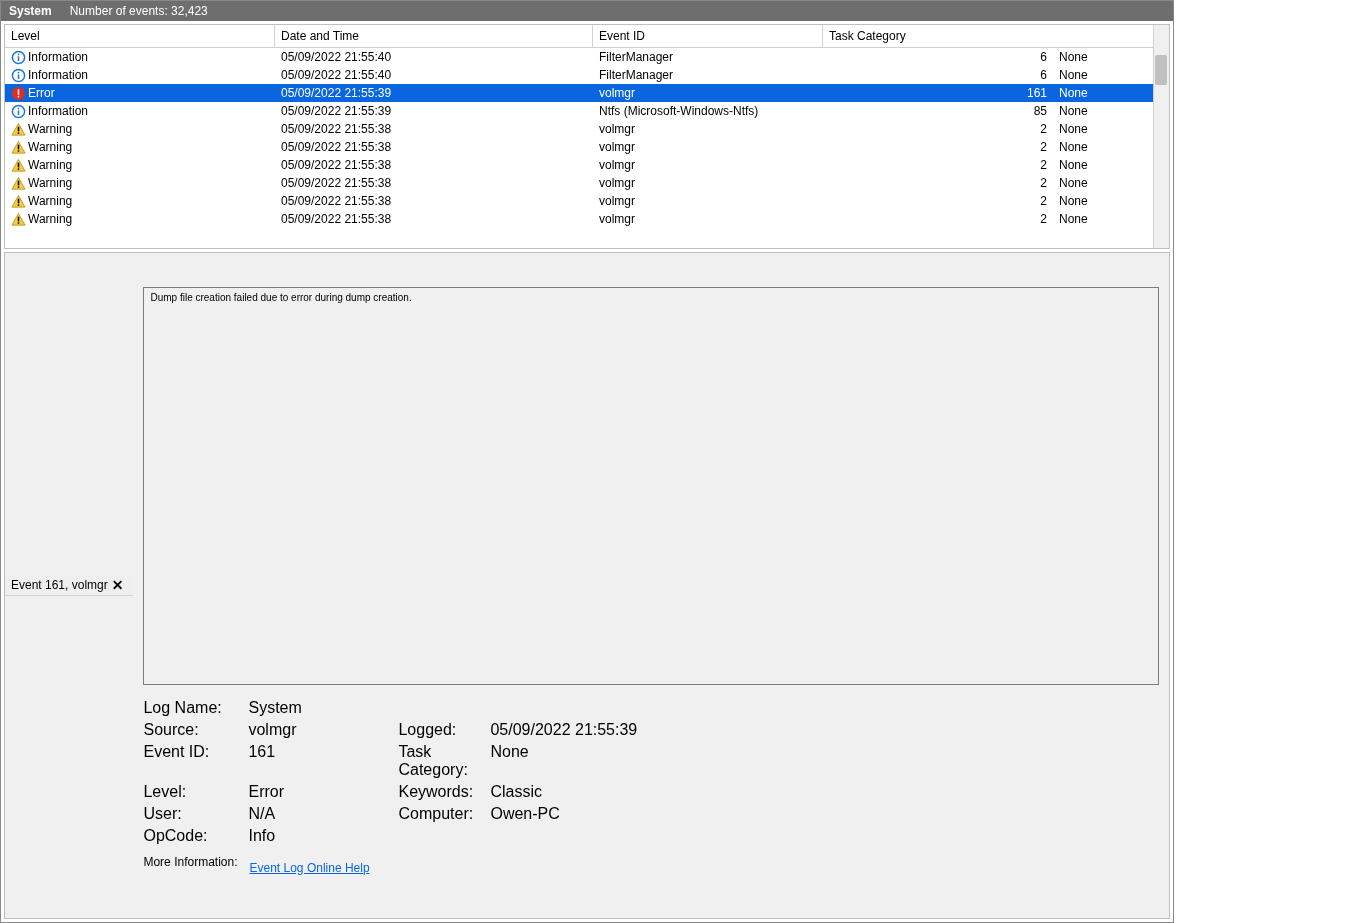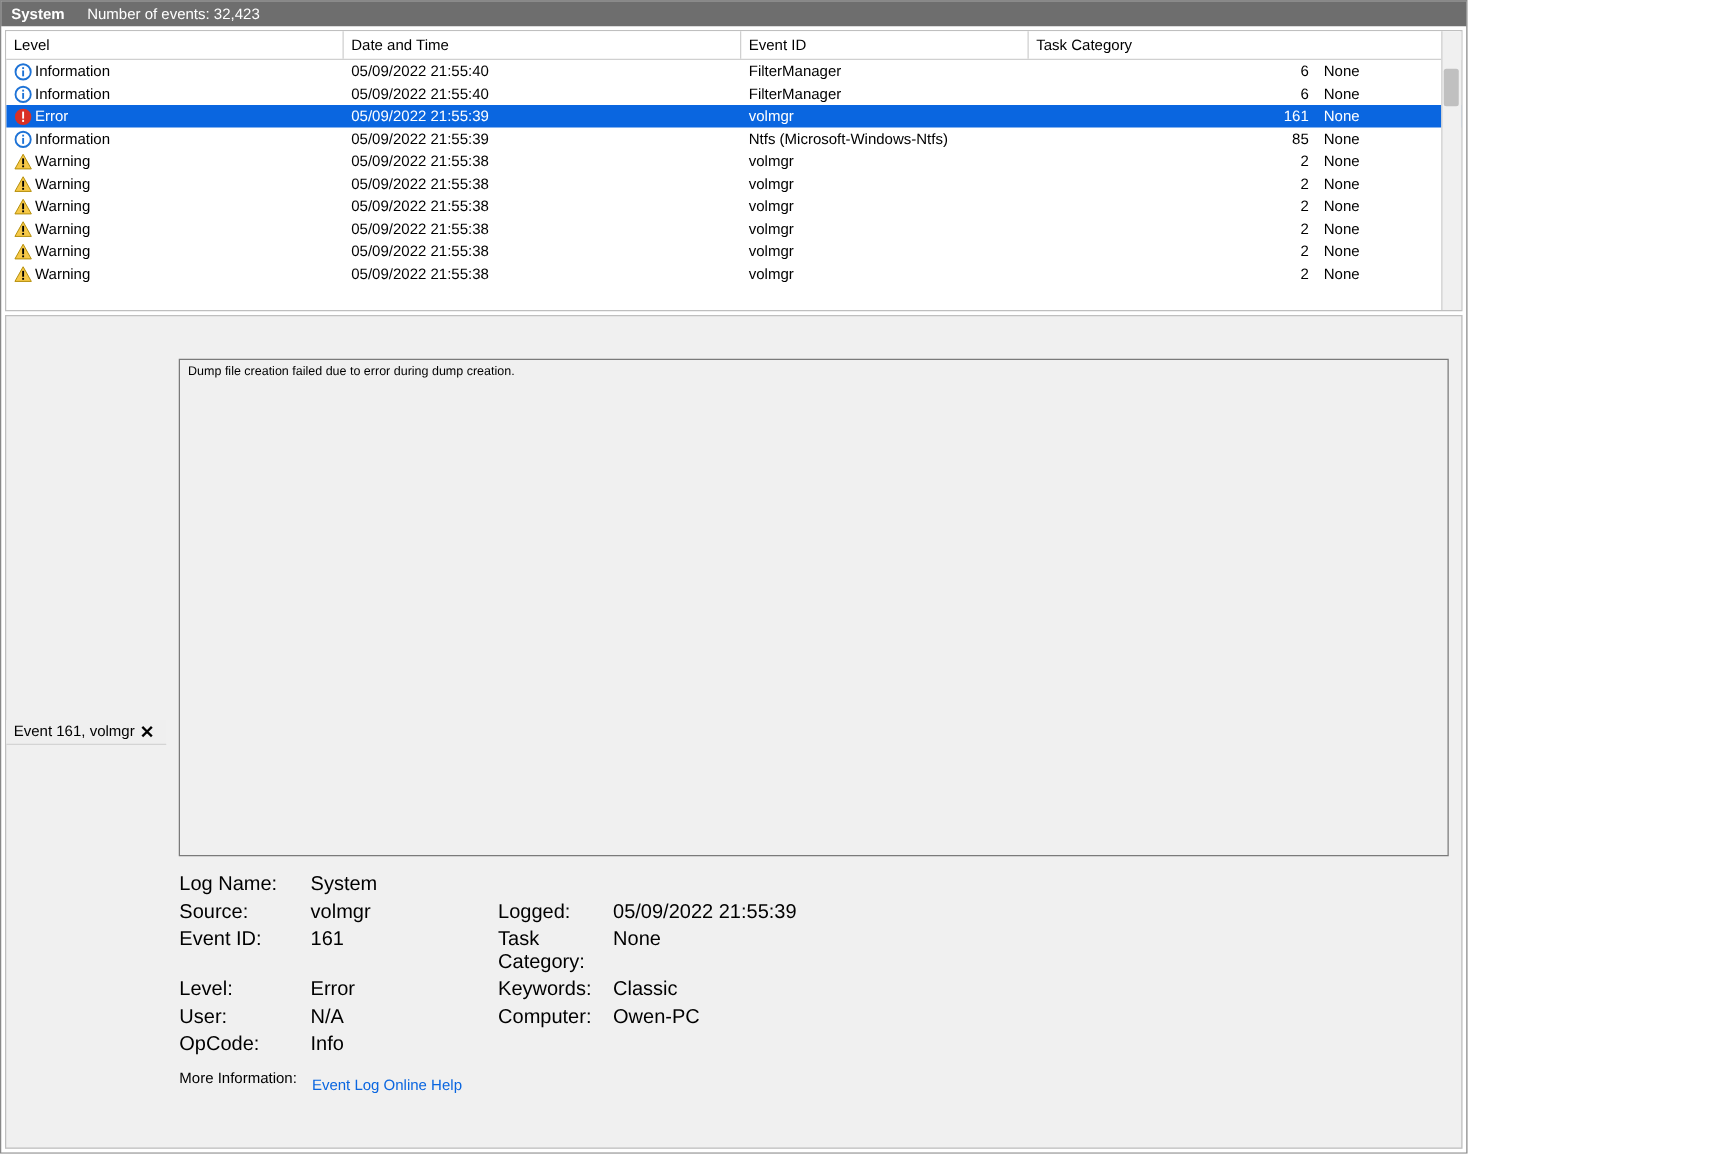--- a/index.html
+++ b/index.html
@@ -190,20 +190,21 @@
   .props .val { color: #000; }
   .more-line {
     margin-top: 4px;
     font-size: 12px;
     display: flex;
     gap: 12px;
     align-items: center;
   }
   .link {
     color: #0a66e0;
+    text-decoration: underline;
     cursor: pointer;
     margin-top: 12px;
   }
 </style>
 </head>
 <body>
 
 <div class="outer">
 
   <div class="titlebar">

